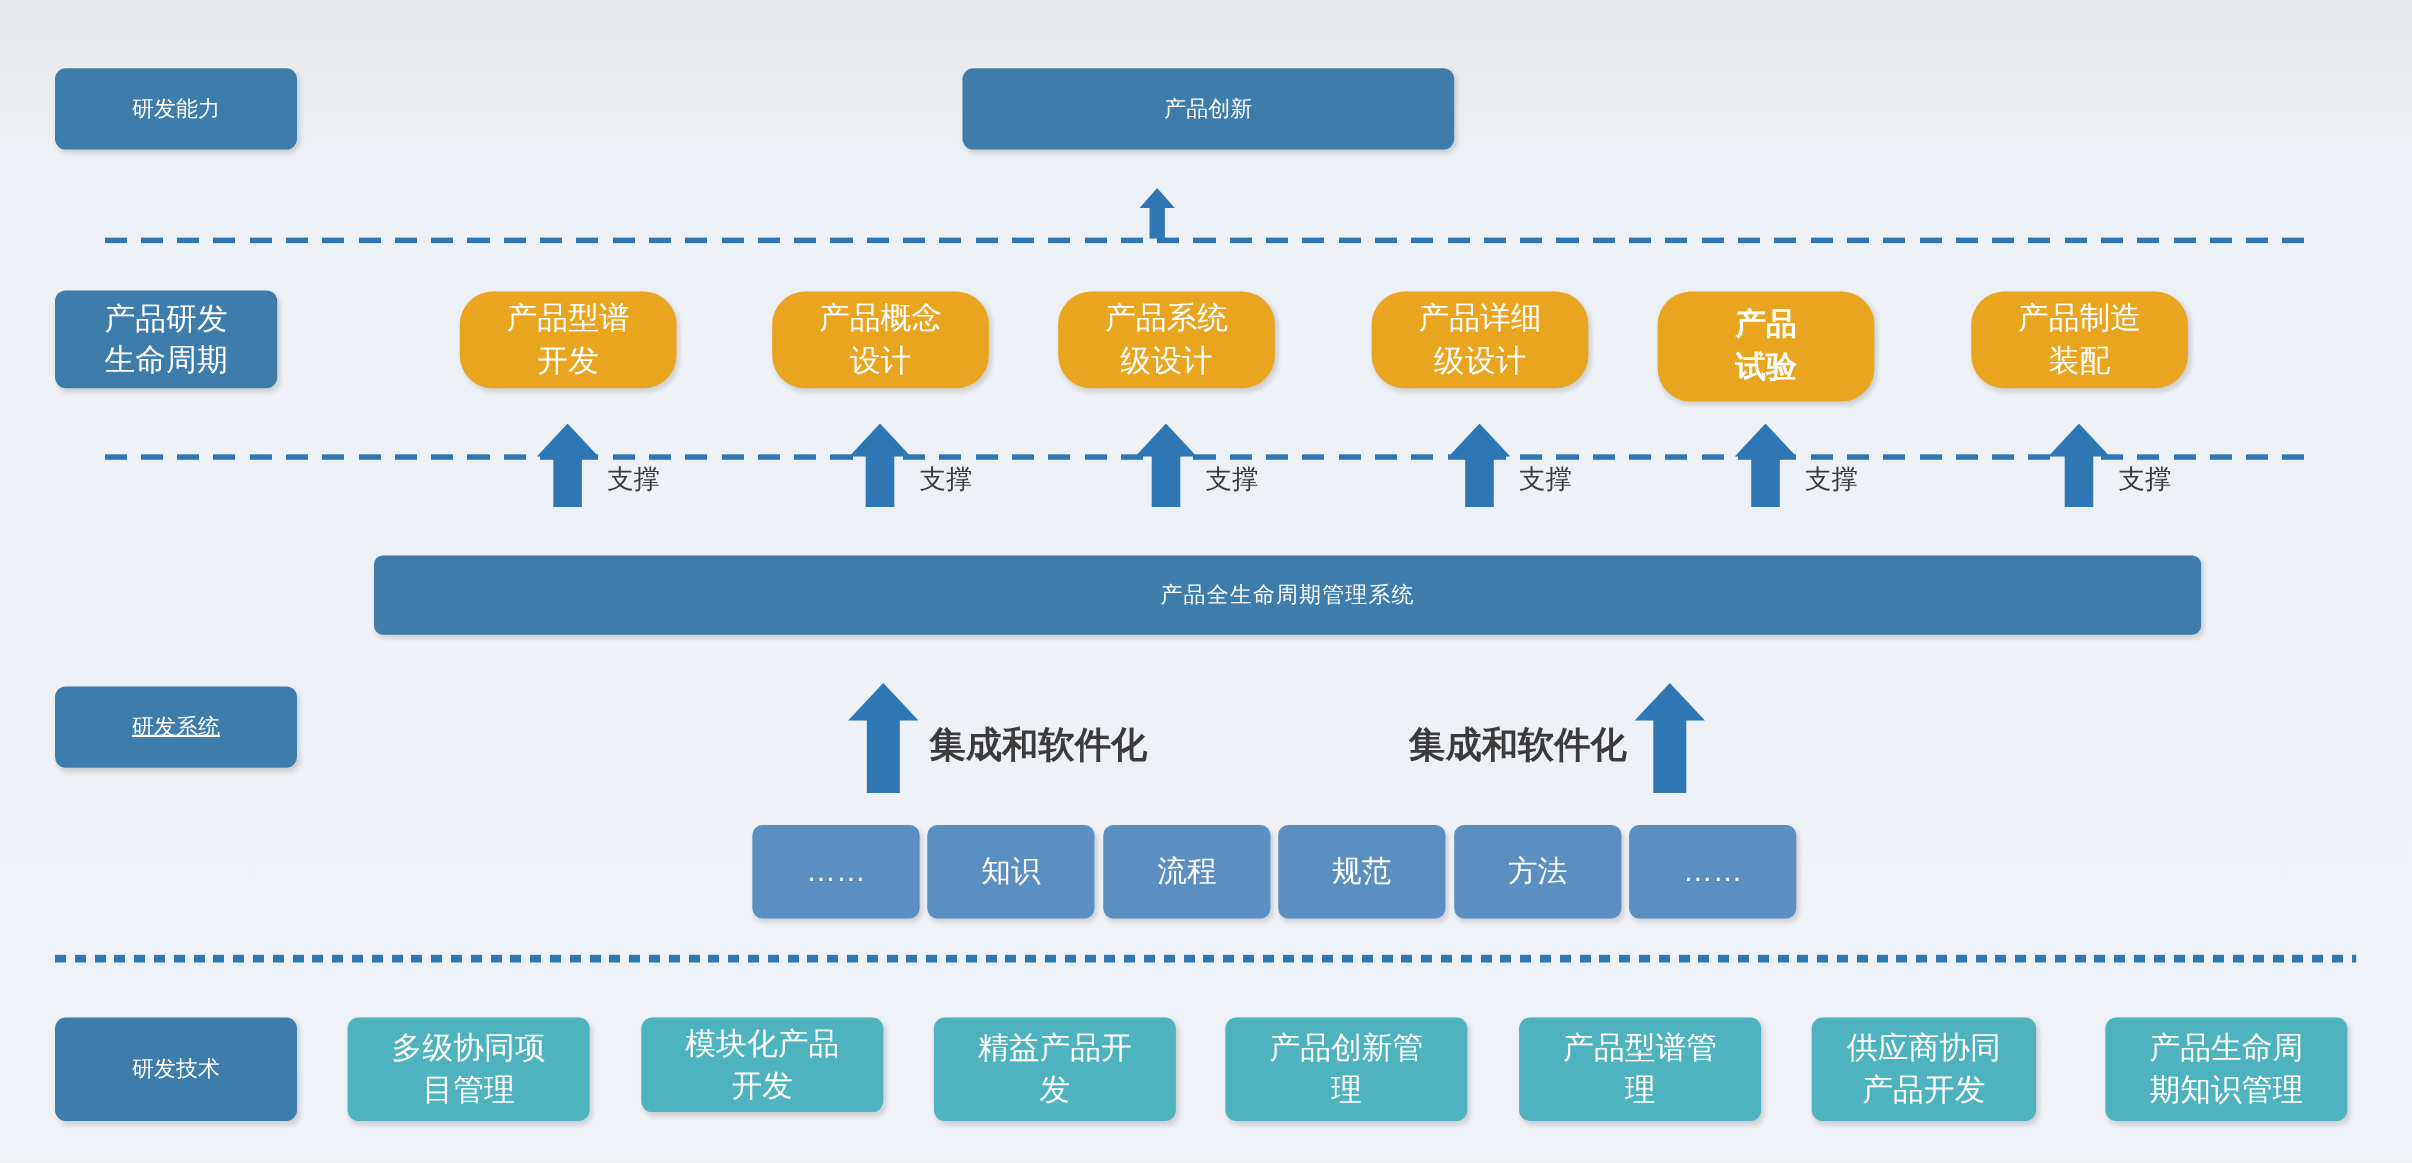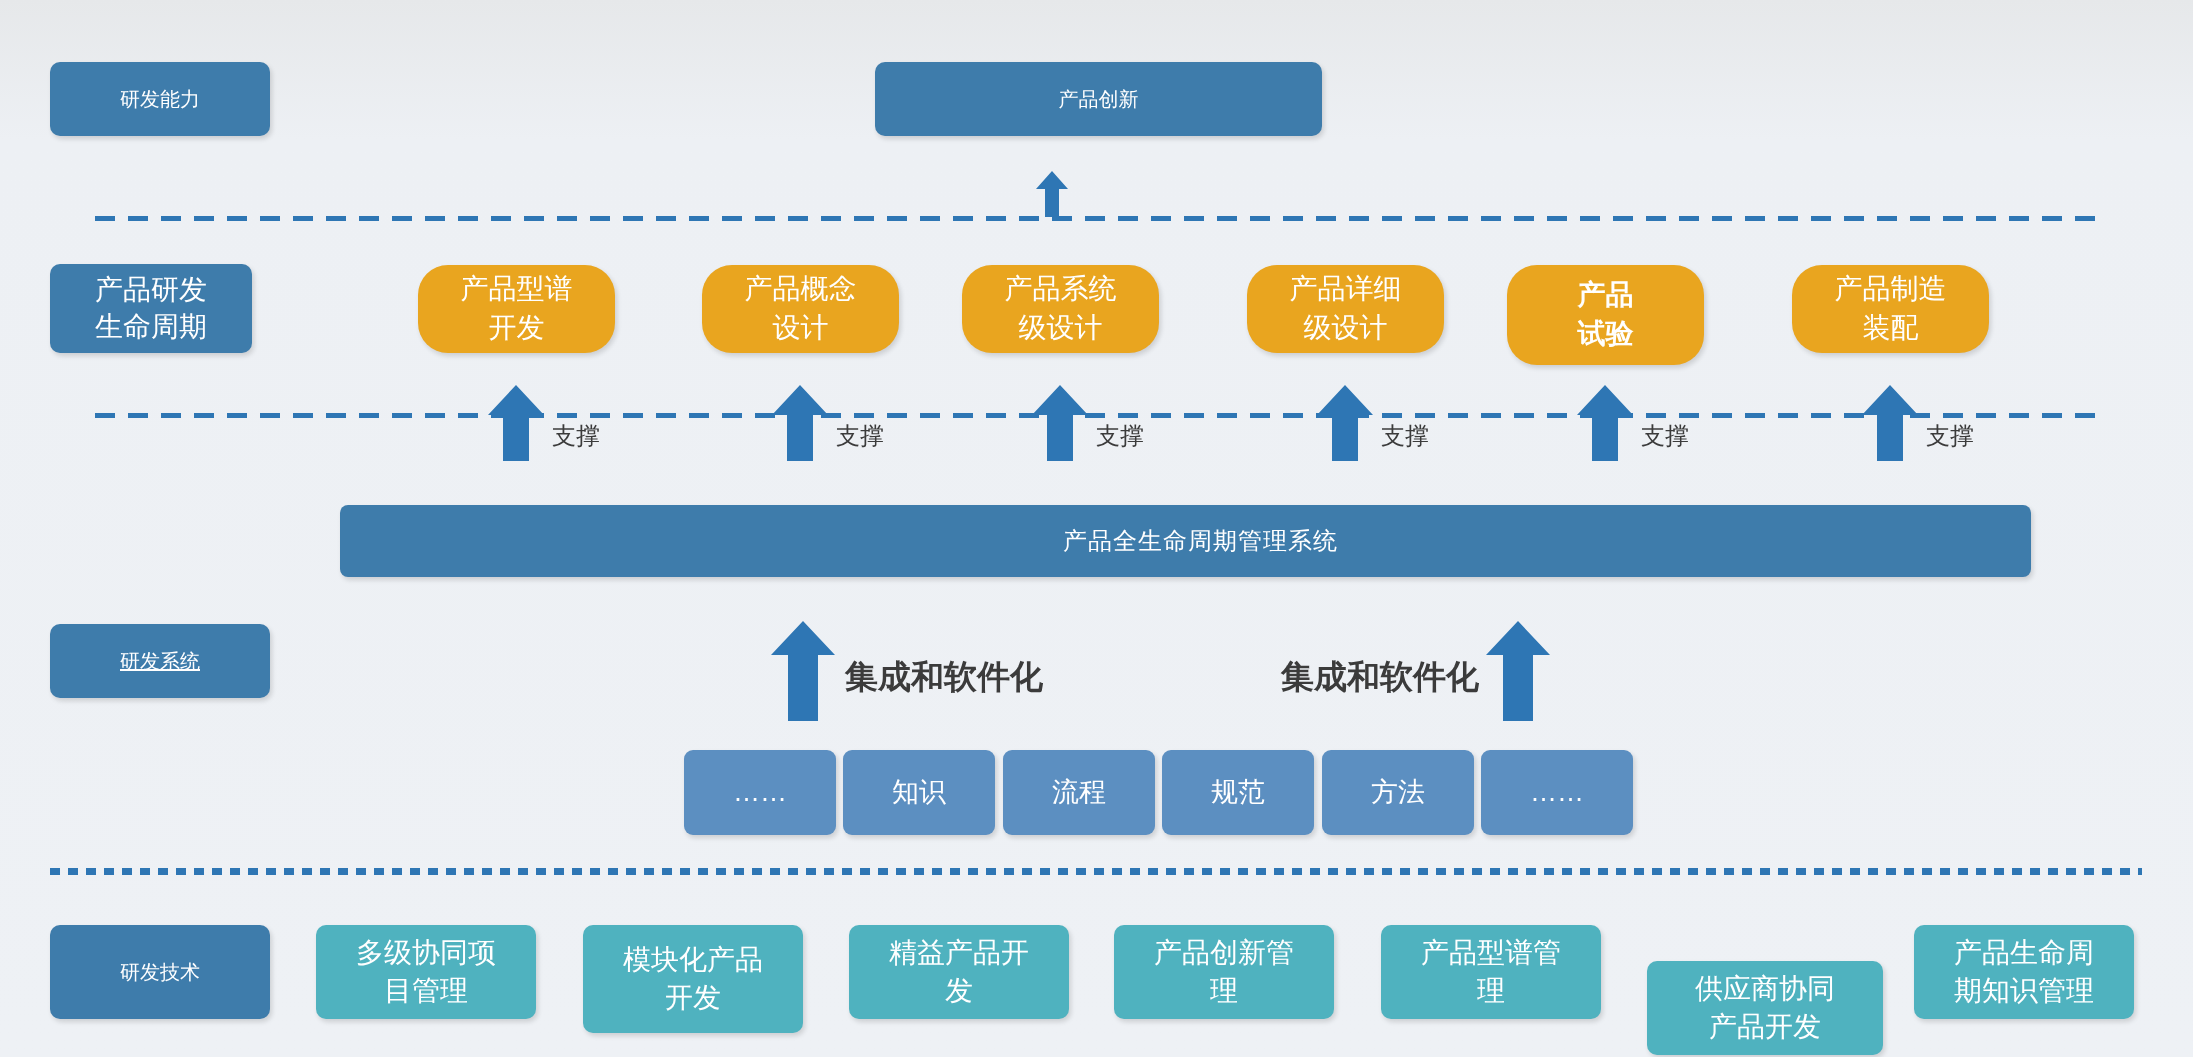--- a/index.html
+++ b/index.html
@@ -12,21 +12,21 @@
   .canvas{position:absolute;inset:0;}
   
   .box{
     position:absolute;display:flex;align-items:center;justify-content:center;
     color:#ffffff;text-align:center;border-radius:10px;
     box-shadow:2px 3px 5px rgba(0,0,0,.14);
     white-space:pre-line;line-height:1.32;
   }
   .label-box{background:#3E7CAB;font-size:20px;}
   .stage-box{background:#E9A51F;font-size:28px;line-height:1.38;border-radius:30px;}
-  .banner{background:#3E7CAB;font-size:24px;letter-spacing:1px;padding-left:30px;}
+  .banner{background:#3E7CAB;font-size:20px;letter-spacing:1px;}
   .mini-box{background:#5C8FC1;font-size:27px;border-radius:9px;}
   .tech-box{background:#4FB2BF;font-size:28px;line-height:1.36;}
   .dash-line{
     position:absolute;height:5px;
     background:repeating-linear-gradient(90deg,#2E76B4 0 20px,transparent 20px 33px);
   }
   .dot-line{
     position:absolute;height:7px;
     background:repeating-linear-gradient(90deg,#2E76B4 0 10px,transparent 10px 18px);
   }
@@ -118,26 +118,26 @@
   <div class="box mini-box" style="left:1162px;top:750px;width:152px;height:85px;">规范</div>
   <div class="box mini-box" style="left:1322px;top:750px;width:152px;height:85px;">方法</div>
   <div class="box mini-box" style="left:1481px;top:750px;width:152px;height:85px;">……</div>
 
   <div class="dot-line" style="left:50px;top:868px;width:2092px;"></div>
 
   <div class="box label-box" style="left:50px;top:925px;width:220px;height:94px;">研发技术</div>
 
   <div class="box tech-box" style="left:316px;top:925px;width:220px;height:94px;">多级协同项
 目管理</div>
-  <div class="box tech-box" style="left:583px;top:925px;width:220px;height:108px;">模块化产品
+  <div class="box tech-box" style="left:583px;top:925px;width:220px;height:86px;">模块化产品
 开发</div>
   <div class="box tech-box" style="left:849px;top:925px;width:220px;height:94px;">精益产品开
 发</div>
   <div class="box tech-box" style="left:1114px;top:925px;width:220px;height:94px;">产品创新管
 理</div>
   <div class="box tech-box" style="left:1381px;top:925px;width:220px;height:94px;">产品型谱管
 理</div>
-  <div class="box tech-box" style="left:1647px;top:925px;width:236px;height:94px;margin-top:36px;">供应商协同
+  <div class="box tech-box" style="left:1647px;top:925px;width:204px;height:94px;">供应商协同
 产品开发</div>
   <div class="box tech-box" style="left:1914px;top:925px;width:220px;height:94px;">产品生命周
 期知识管理</div>
 
 </div>
 
 </body></html>

